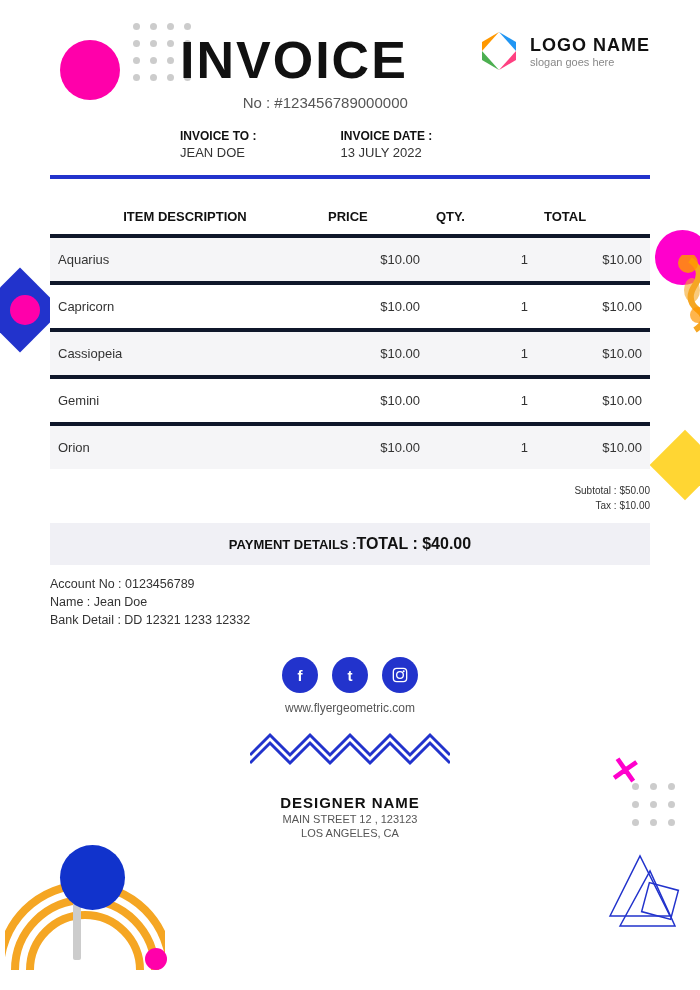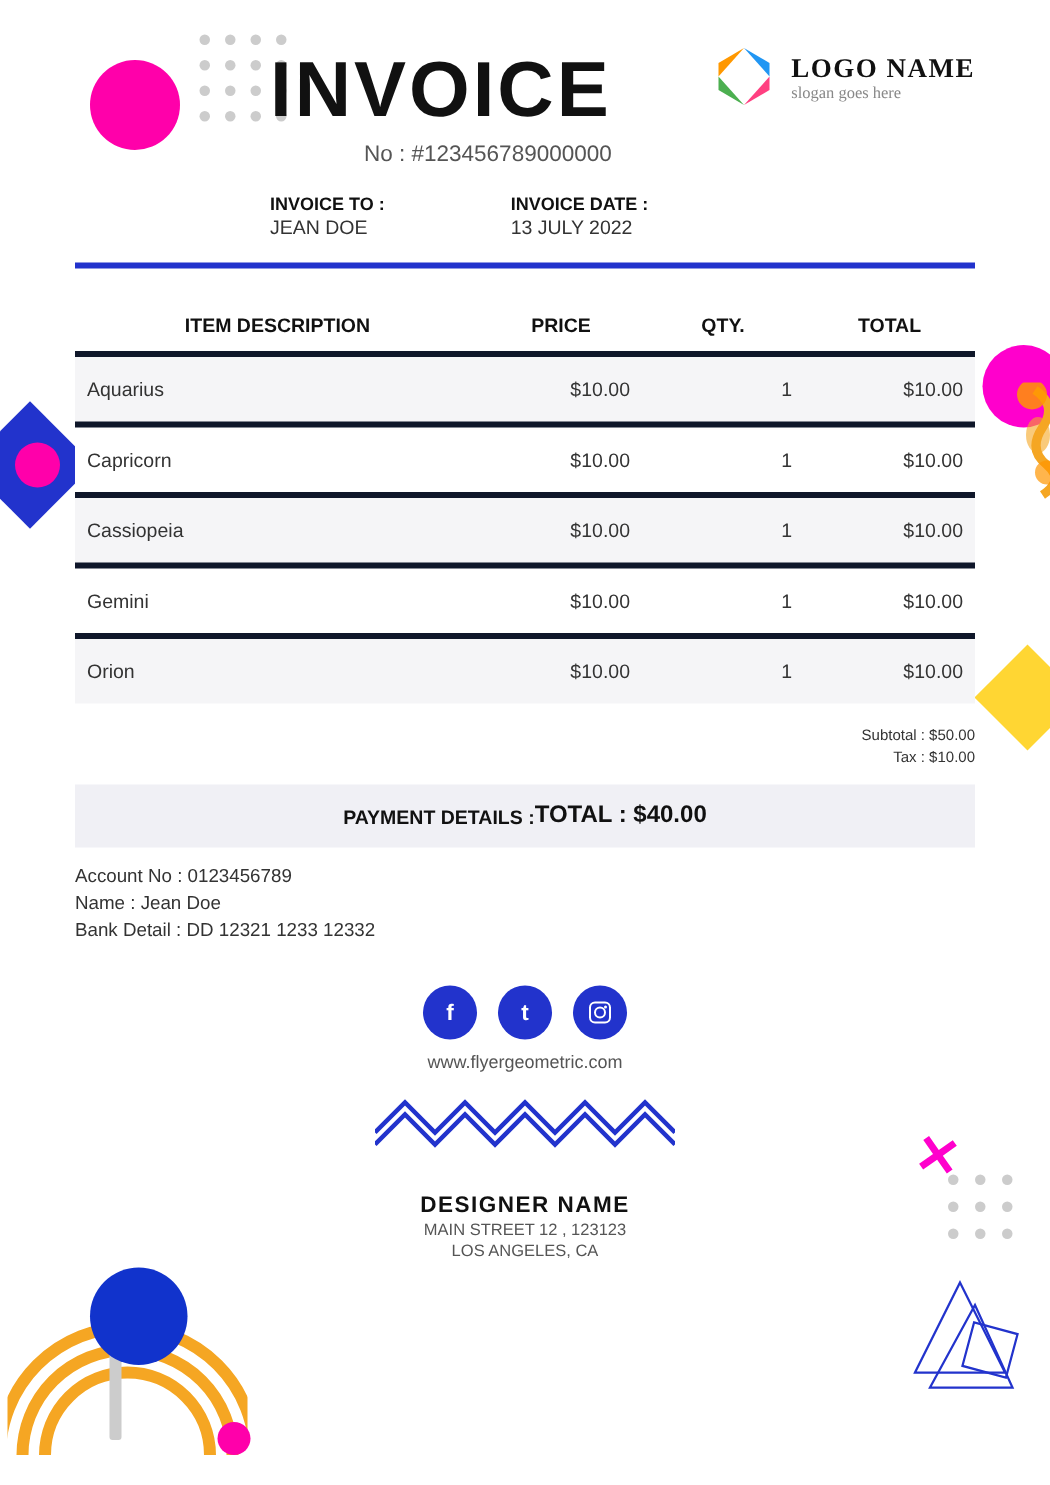--- a/index.html
+++ b/index.html
@@ -112,21 +112,20 @@
     .invoice-number {
       font-size: 15px;
       color: #555;
       margin-top: 4px;
       text-align: right;
     }
     .logo-block {
       display: flex;
       align-items: center;
       gap: 10px;
-      font-family: Liberation Serif, serif;
     }
     .logo-icon {
       width: 42px; height: 42px;
     }
     .logo-text-block .logo-name {
       font-size: 18px;
       font-weight: 700;
       color: #111;
       letter-spacing: 1px;
     }
@@ -173,21 +172,21 @@
       width: 100%;
       border-collapse: collapse;
     }
     thead tr th {
       font-size: 13px;
       font-weight: 700;
       color: #111;
       padding: 10px 8px;
       text-align: center;
     }
-    thead tr th.right { text-align: center; }
+    thead tr th.right { text-align: left; }
     tbody tr {
       border-top: 4px solid #0f172a;
       margin-left: 37px;
     }
     tbody tr:nth-child(odd) {
       background: #f5f5f7;
     }
     tbody tr:nth-child(even) {
       background: #ffffff;
     }

